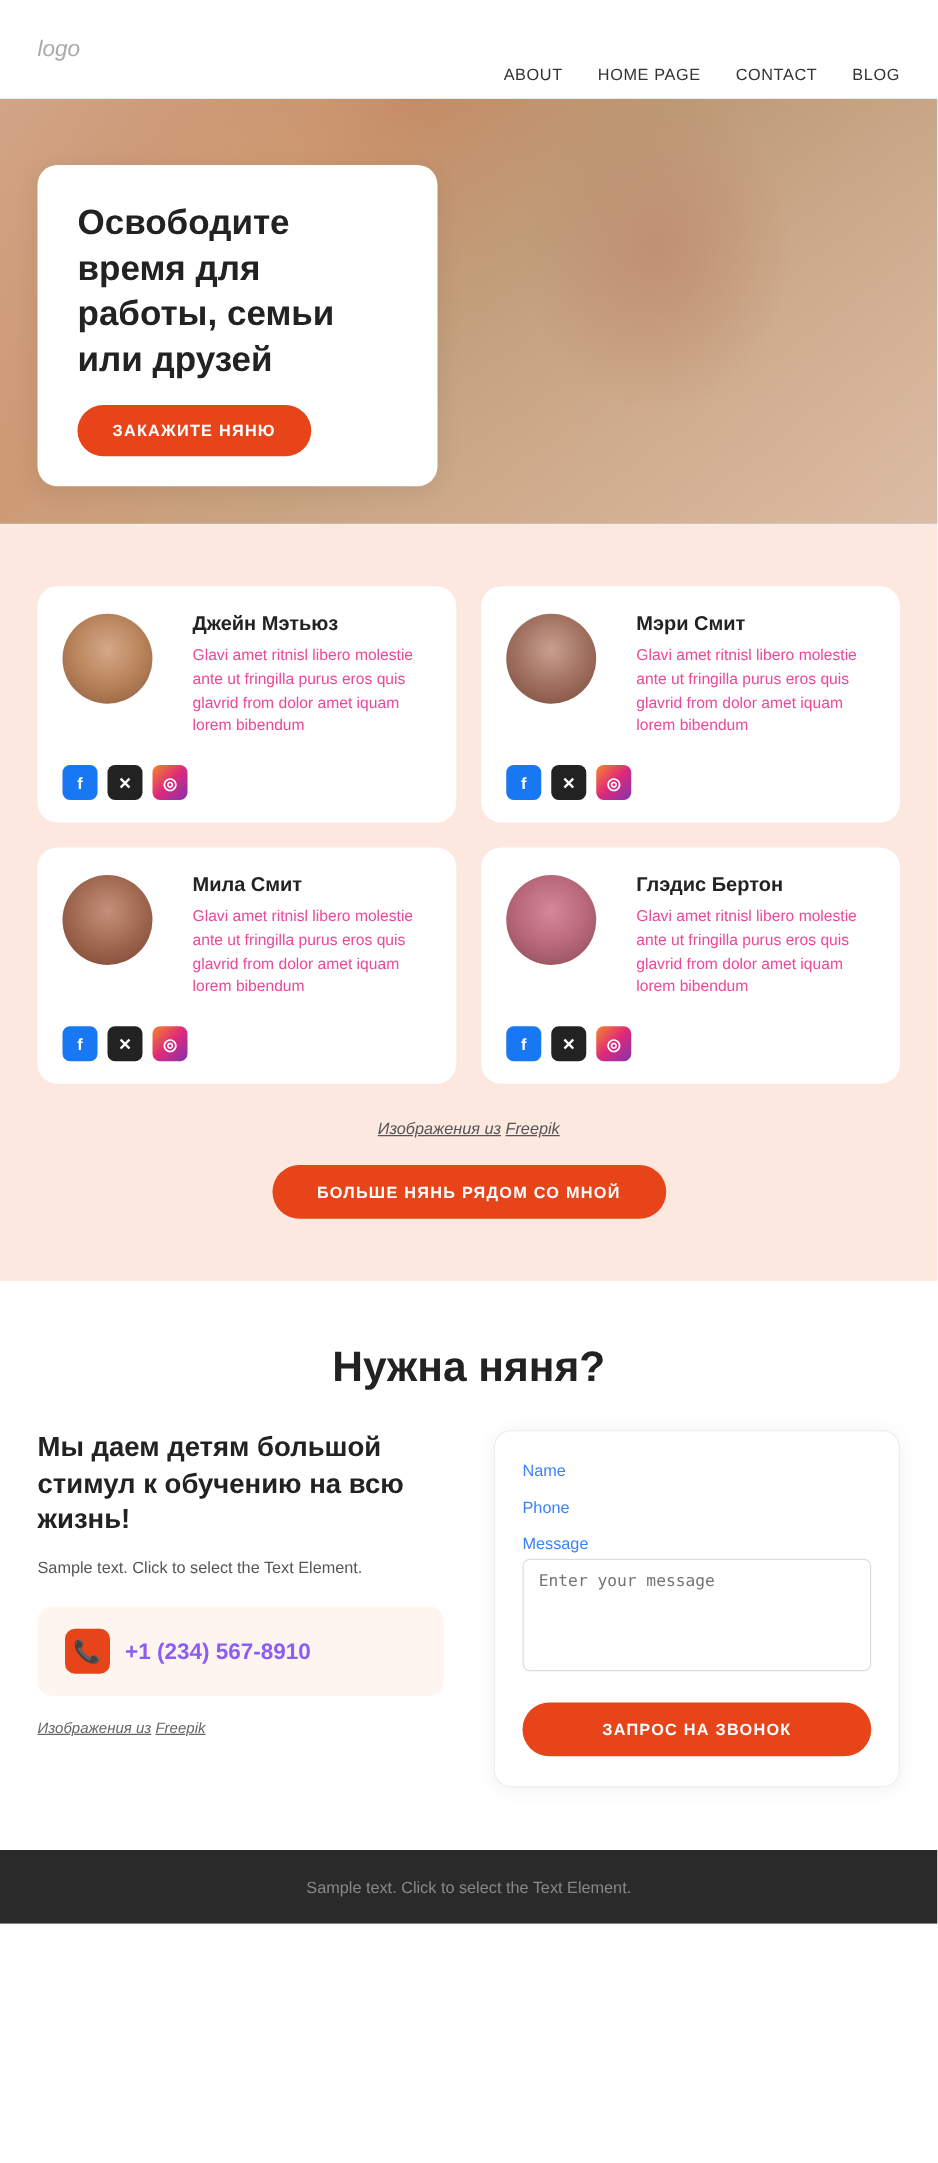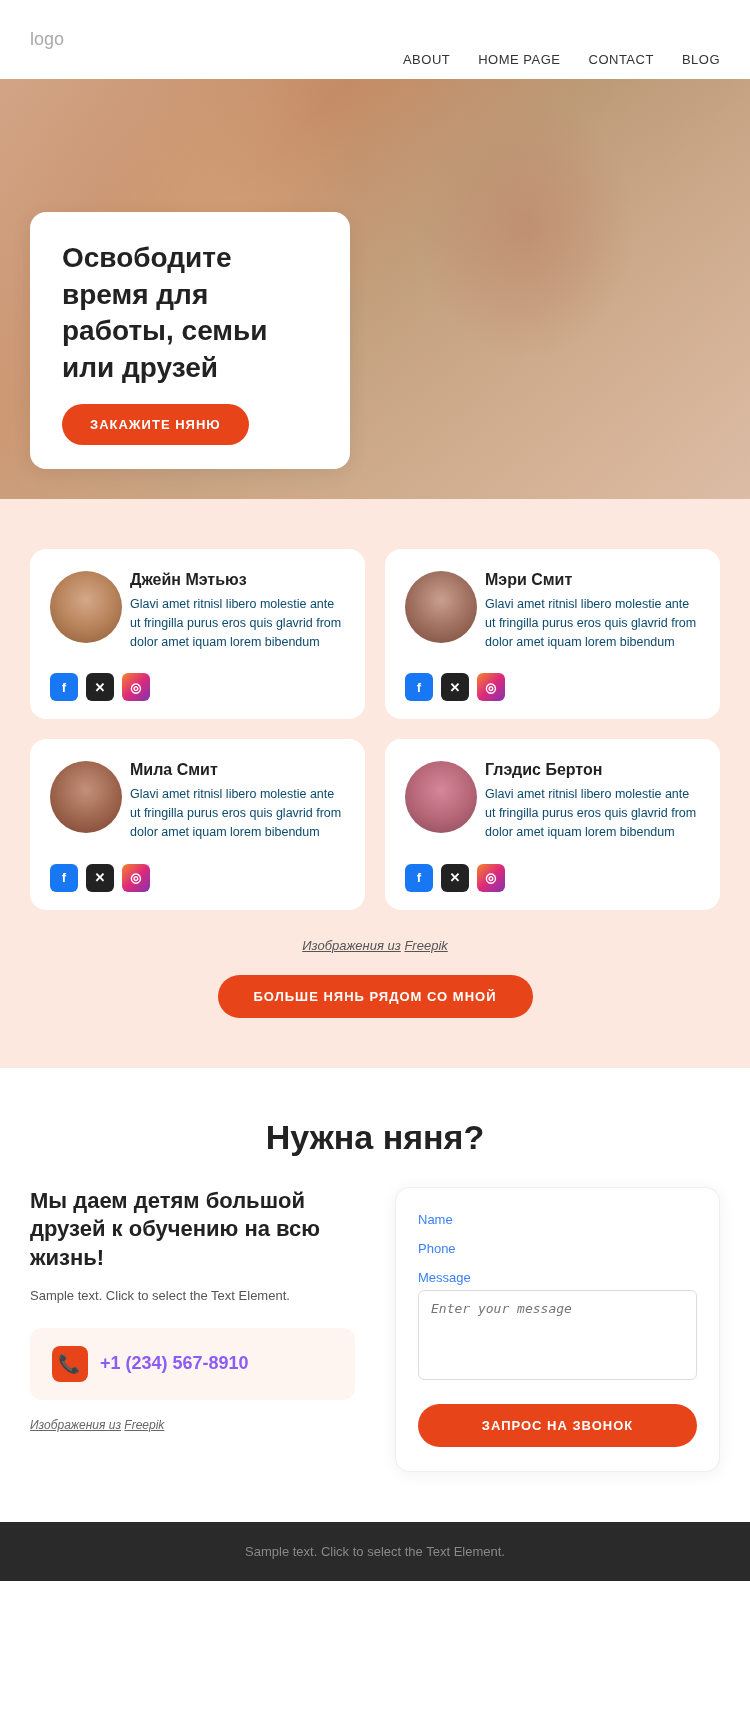--- a/index.html
+++ b/index.html
@@ -9,39 +9,40 @@
     .header {
       display: flex;
       align-items: center;
       justify-content: space-between;
       padding: 12px 30px;
       background: #fff;
     }
     .logo {
       font-size: 18px;
       color: #aaa;
+      font-style: italic;
     }
     .nav {
       display: flex;
       gap: 28px;
     }
     .nav a {
       text-decoration: none;
       color: #333;
       font-size: 13px;
       font-weight: 500;
       letter-spacing: 0.5px;
       margin-top: 40px;
     }
 
     
     .hero {
       position: relative;
       width: 100%;
-      height: 420px;
+      height: 340px;
       overflow: hidden;
       background: #7dd3fc;
     }
     .hero-image {
       width: 100%;
       height: 100%;
       background: linear-gradient(135deg, #e8b89a 0%, #d4956b 30%, #c9a882 50%, #e2c4a8 80%, #f0d8c8 100%);
       position: relative;
       overflow: hidden;
     }
@@ -103,21 +104,21 @@
     }
     .nanny-card {
       background: #fff;
       border-radius: 16px;
       padding: 22px 20px 18px 20px;
       display: flex;
       flex-direction: column;
     }
     .nanny-top {
       display: flex;
-      gap: 8px;
+      gap: 32px;
       margin-bottom: 8px;
     }
     .nanny-avatar {
       width: 72px;
       height: 72px;
       border-radius: 50%;
       flex-shrink: 0;
       overflow: hidden;
     }
     .avatar-1 { background: radial-gradient(circle at 50% 40%, #d4a88a 0%, #b8835a 50%, #8a5a3a 100%); }
@@ -126,21 +127,21 @@
     .avatar-4 { background: radial-gradient(circle at 50% 40%, #d4889a 0%, #b86878 50%, #884858 100%); }
     .nanny-info { flex: 1; }
     .nanny-name {
       font-size: 16px;
       font-weight: 700;
       color: #222;
       margin-bottom: 6px;
     }
     .nanny-desc {
       font-size: 12.5px;
-      color: #0c4a6e;
+      color: #ec4899;
       line-height: 1.5;
     }
     .nanny-social {
       display: flex;
       gap: 8px;
       margin-top: 14px;
     }
     .social-icon {
       width: 28px;
       height: 28px;
@@ -284,21 +285,20 @@
       width: 100%;
       border: 1px solid #ddd;
       border-radius: 6px;
       padding: 10px 12px;
       font-size: 13px;
       color: #999;
       outline: none;
       background: #fff;
       height: 90px;
       resize: none;
-      font-style: italic;
     }
     .submit-btn {
       width: 100%;
       background: #e8441a;
       color: #fff;
       border: none;
       border-radius: 30px;
       padding: 14px;
       font-size: 13px;
       font-weight: 700;
@@ -413,21 +413,21 @@
   <div class="more-btn-wrap">
     <button class="more-btn">БОЛЬШЕ НЯНЬ РЯДОМ СО МНОЙ</button>
   </div>
 </section>
 
 <section style="background:#fff; padding: 50px 30px 50px 30px;">
   <h2 class="contact-title">Нужна няня?</h2>
   <div class="contact-section" style="padding:0; margin-top:0;">
 
     <div class="contact-left">
-      <h3 class="left-heading">Мы даем детям большой друзей к обучению на всю жизнь!</h3>
+      <h3 class="left-heading">Мы даем детям большой стимул к обучению на всю жизнь!</h3>
       <p class="left-desc">Sample text. Click to select the Text Element.</p>
       <div class="phone-box">
         <div class="phone-icon">📞</div>
         <span class="phone-number">+1 (234) 567-8910</span>
       </div>
       <div class="freepik-credit-left">
         <span>Изображения из</span> <span>Freepik</span>
       </div>
     </div>
 

